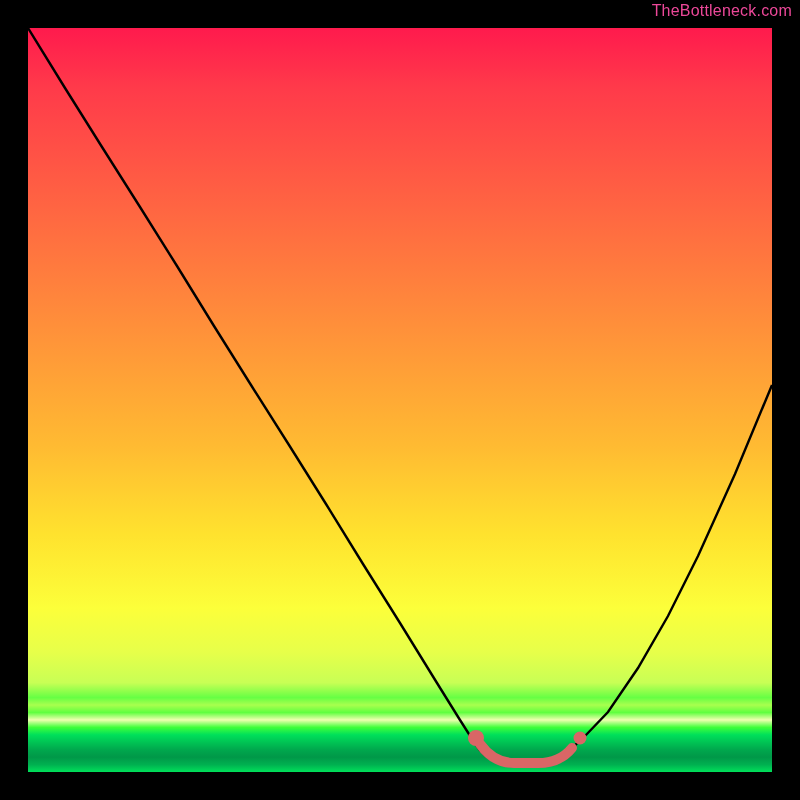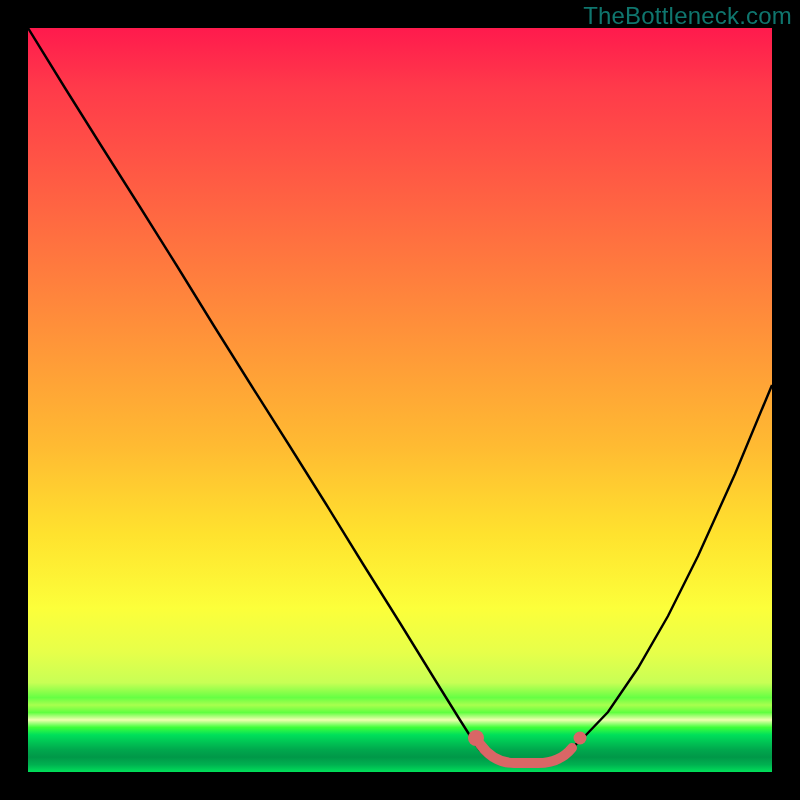--- a/index.html
+++ b/index.html
@@ -14,22 +14,22 @@
   .frame {
     position: relative;
     width: 800px;
     height: 800px;
     background: #000;
   }
   .watermark {
     position: absolute;
     top: 2px;
     right: 8px;
-    color: #0f766e;
-    font-size: 24px;
+    color: #ec4899;
+    font-size: 16px;
     font-weight: 500;
     letter-spacing: 0.2px;
     z-index: 10;
   }
   .plot-area {
     position: absolute;
     left: 28px;
     top: 28px;
     width: 744px;
     height: 744px;

